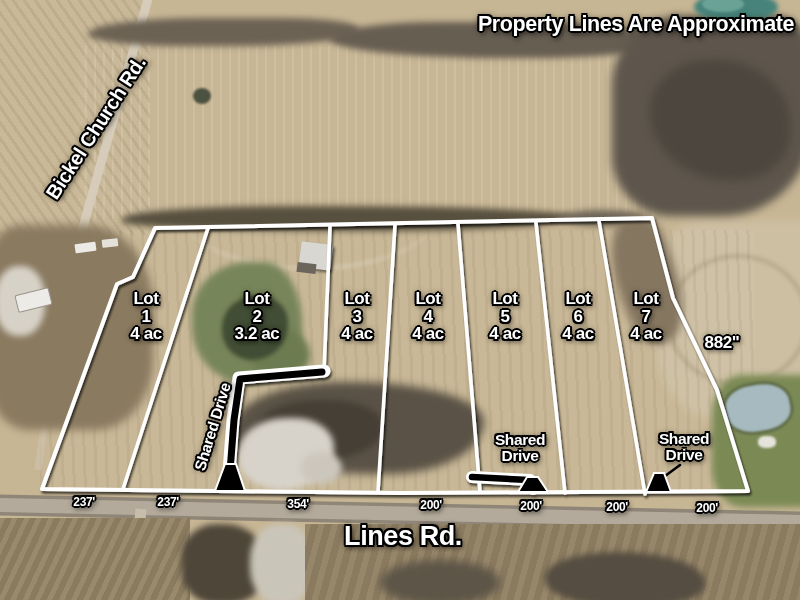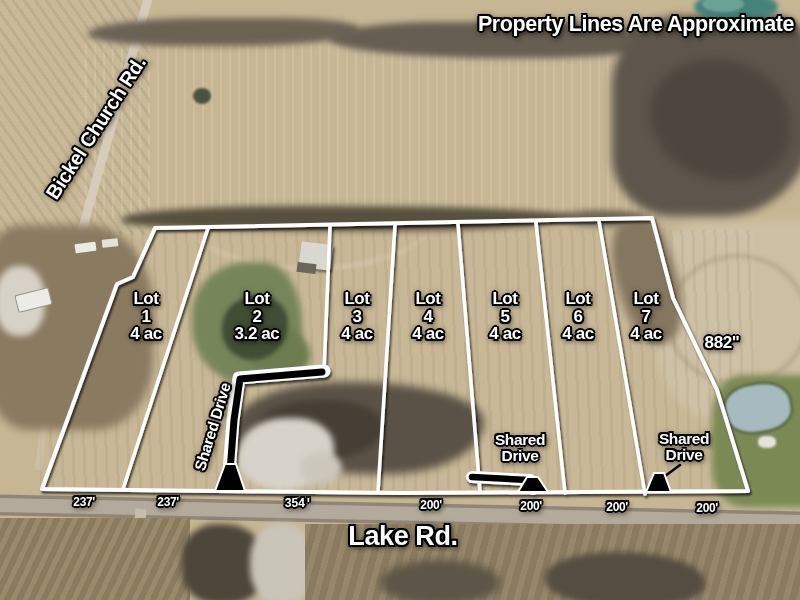--- a/index.html
+++ b/index.html
@@ -159,21 +159,21 @@
       <polygon points="215,491 245,491 236,464 225,464"></polygon>
       <polygon points="518,492 548,492 538,477 527,477"></polygon>
       <polygon points="646,492 671,492 664,473 654,473"></polygon>
     </g>
   </svg>
 
   <div class="olabel" style="left:636px;top:24px;font-size:21.5px;">Property Lines Are Approximate</div>
 
   <div class="olabel" style="left:96px;top:128px;font-size:20px;transform:translate(-50%,-50%) rotate(-57deg);">Bickel Church Rd.</div>
 
-  <div class="olabel" style="left:403px;top:536px;font-size:27px;">Lake Rd.</div>
+  <div class="olabel" style="left:403px;top:536px;font-size:27px;">Lines Rd.</div>
 
   <div class="olabel lotlabel" style="left:146px;top:317px;">
     <span>Lot</span>
     <span>1</span>
     <span>4 ac</span>
   </div>
   <div class="olabel lotlabel" style="left:257px;top:317px;">
     <span>Lot</span>
     <span>2</span>
     <span>3.2 ac</span>
@@ -211,19 +211,19 @@
     <span>Shared</span>
     <span>Drive</span>
   </div>
   <div class="olabel sd" style="left:684px;top:447px;">
     <span>Shared</span>
     <span>Drive</span>
   </div>
 
   <div class="olabel dim" style="left:84px;top:502px;">237'</div>
   <div class="olabel dim" style="left:168px;top:502px;">237'</div>
-  <div class="olabel dim" style="left:298px;top:504px;font-family:Liberation Mono, monospace;">354'</div>
+  <div class="olabel dim" style="left:298px;top:504px;">354'</div>
   <div class="olabel dim" style="left:431px;top:505px;">200'</div>
   <div class="olabel dim" style="left:531px;top:506px;">200'</div>
   <div class="olabel dim" style="left:617px;top:507px;">200'</div>
   <div class="olabel dim" style="left:707px;top:508px;">200'</div>
 
 </div>
 
 </body></html>

